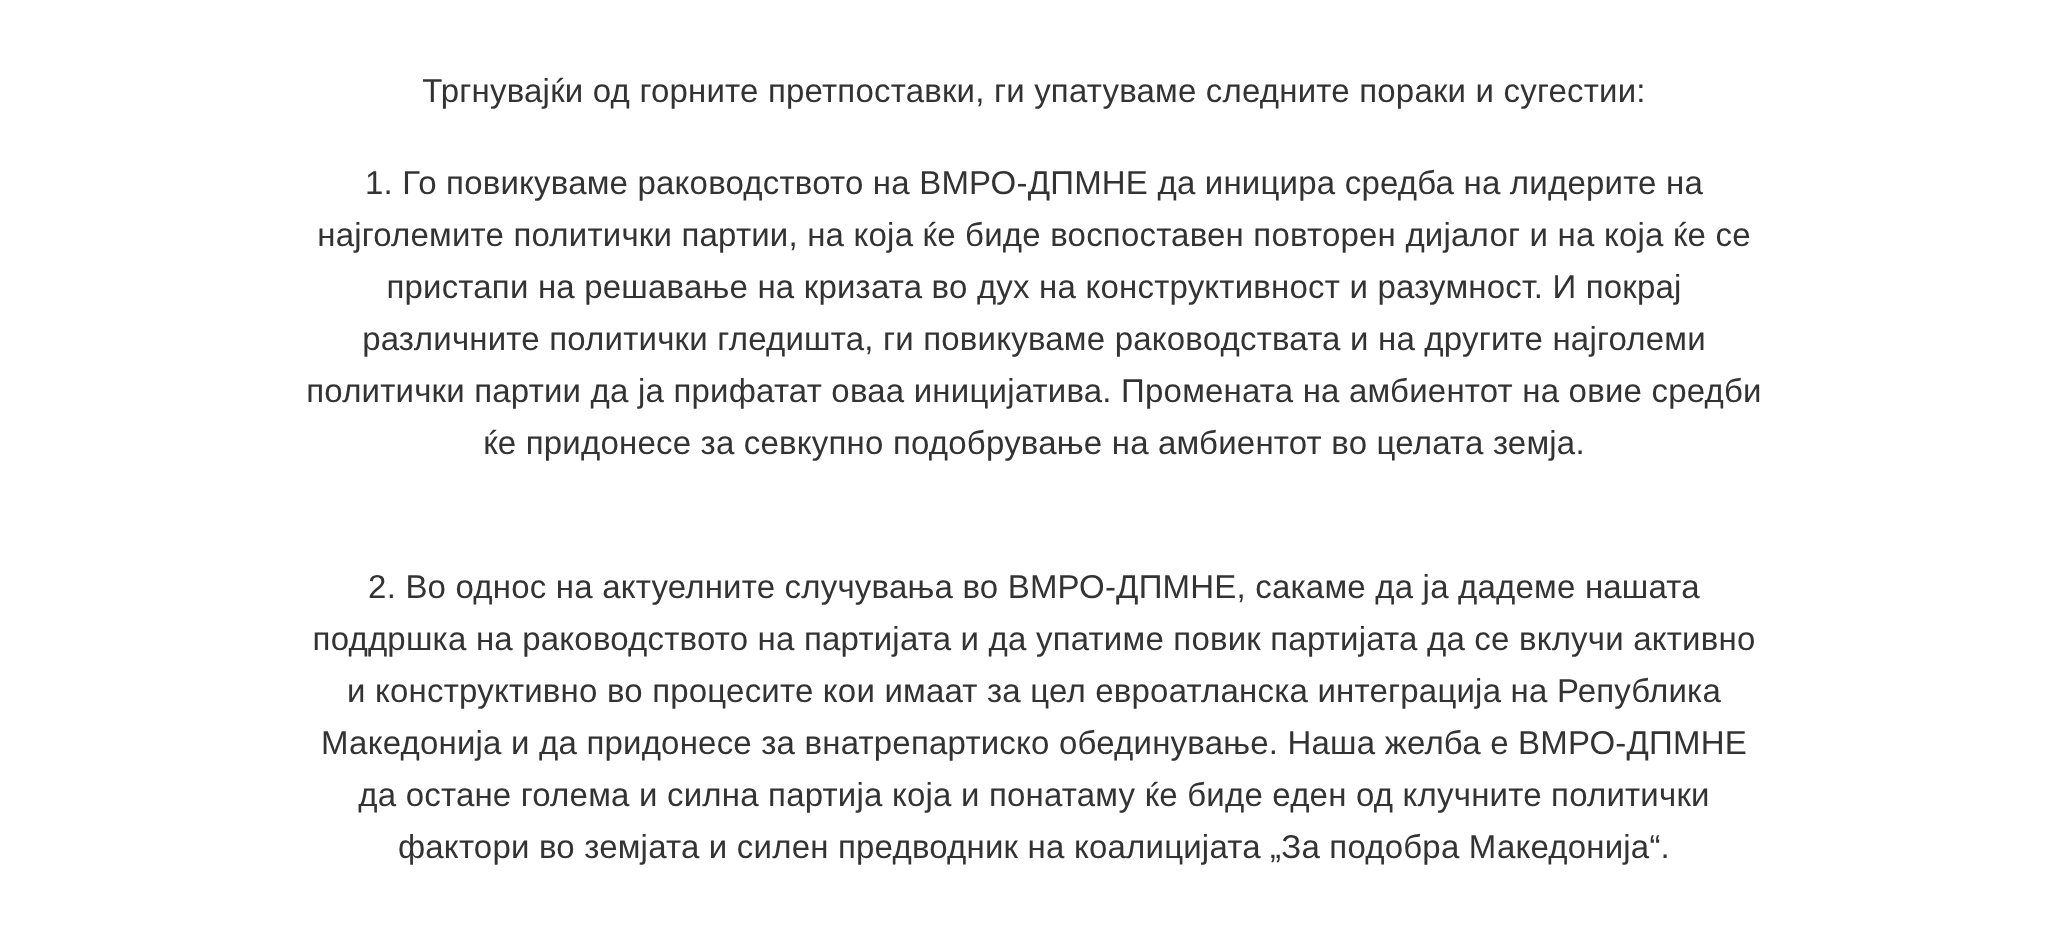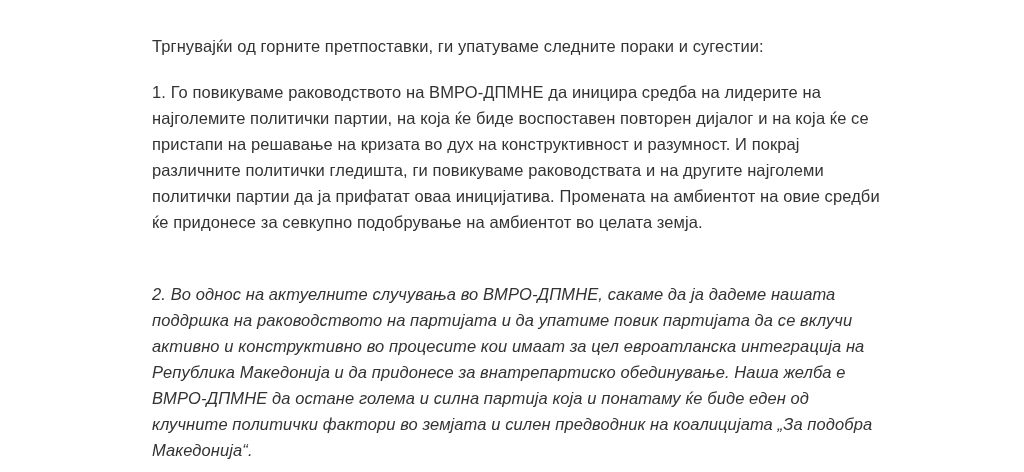--- a/index.html
+++ b/index.html
@@ -1,15 +1,15 @@
 <!DOCTYPE html>
 <html><head>
 <meta charset="utf-8">
 <style>
-  * { margin: 0; padding: 0; box-sizing: border-box; }
+  * { margin: 0; padding: 0; box-sizing: border-box; text-align: center; }
   html, body {
     width: 1024px;
     height: 472px;
     background: #ffffff;
     overflow: hidden;
     font-family: "Liberation Sans", "DejaVu Sans", sans-serif;
   }
   .page {
     width: 1024px;
     height: 472px;
@@ -25,21 +25,20 @@
     letter-spacing: 0.1px;
   }
   .intro {
     margin-bottom: 0;
   }
   .para-1 {
     margin-top: 20px;
   }
   .para-2 {
     margin-top: 46px;
-    font-style: italic;
   }
 </style>
 </head>
 <body>
 
 <div class="page">
   <p class="doc-text intro">Тргнувајќи од горните претпоставки, ги упатуваме следните пораки и сугестии:</p>
 
   <p class="doc-text para-1">1. Го повикуваме раководството на ВМРО-ДПМНЕ да иницира средба на лидерите на најголемите политички партии, на која ќе биде воспоставен повторен дијалог и на која ќе се пристапи на решавање на кризата во дух на конструктивност и разумност. И покрај различните политички гледишта, ги повикуваме раководствата и на другите најголеми политички партии да ја прифатат оваа иницијатива. Промената на амбиентот на овие средби ќе придонесе за севкупно подобрување на амбиентот во целата земја.</p>
 

